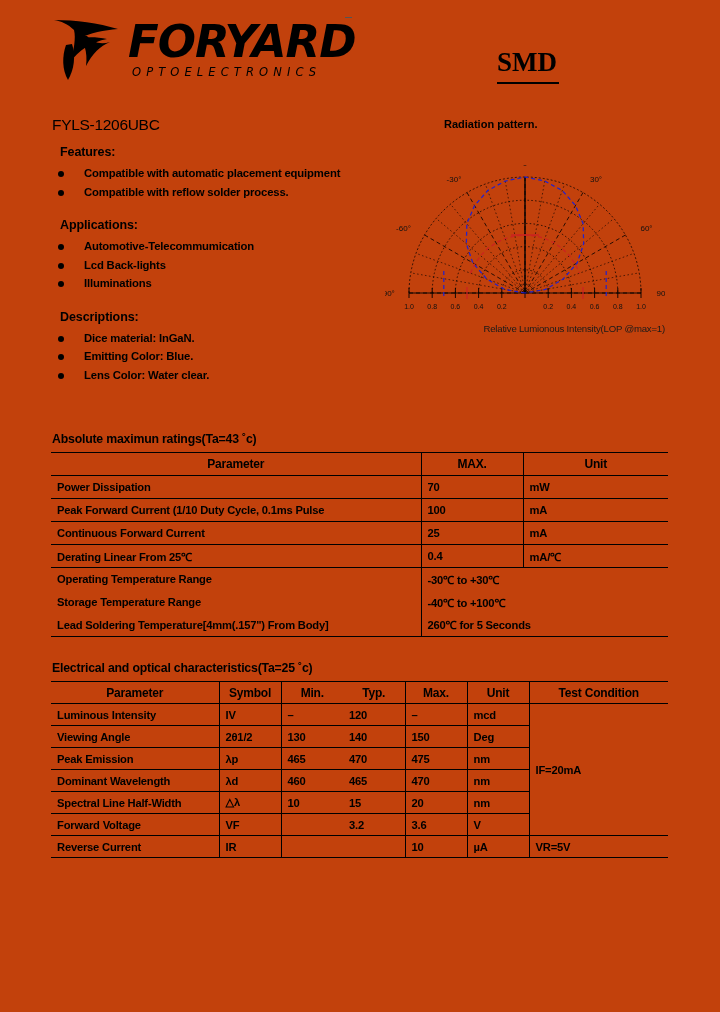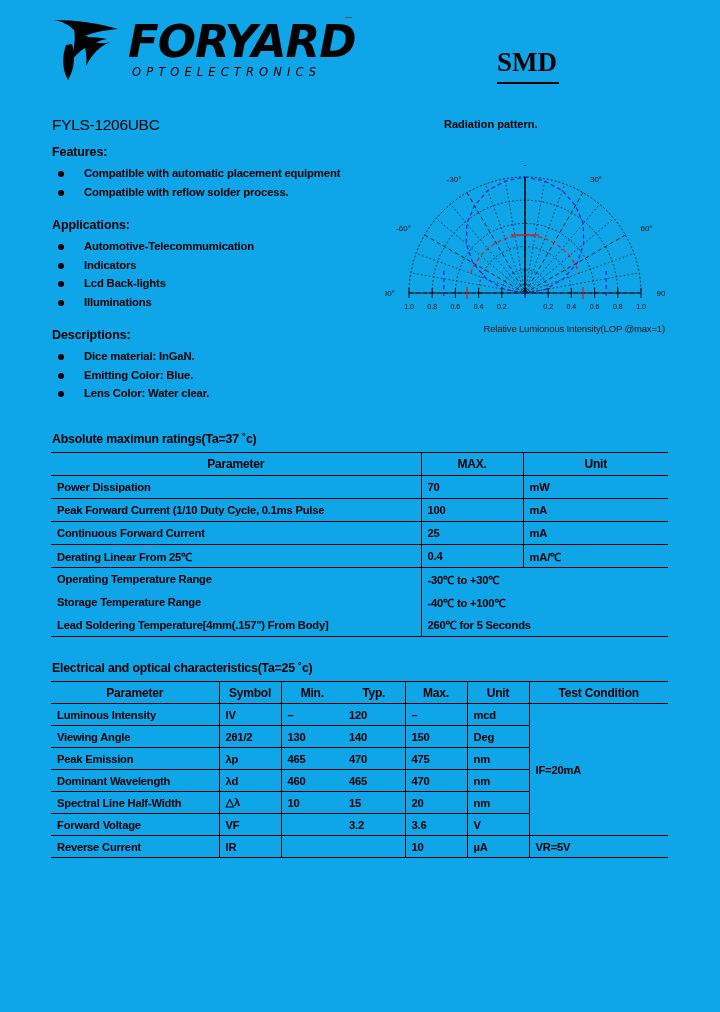--- a/index.html
+++ b/index.html
@@ -14,21 +14,21 @@
     position: relative;
     font-family: "Liberation Sans", sans-serif;
     color: #000000;
     overflow: hidden;
   }
   .page {
     position: absolute;
     left: 0; top: 0;
     width: 720px;
     height: 1012px;
-    background: #0ea5e9;
+    background: #c2410c;
   }
 
   
   .header {
     position: absolute;
     left: 0; top: 0;
     width: 720px;
     height: 105px;
   }
   .logo-wrap {
@@ -115,21 +115,21 @@
   
   .textcol {
     position: absolute;
     left: 52px;
     top: 145px;
     width: 330px;
   }
   .sec-head {
     font-size: 12.5px;
     font-weight: bold;
-    margin: 0 0 5px 0;
+    margin: 0 0 5px 8px;
     letter-spacing: -0.1px;
   }
   .sec-head.spaced { margin-top: 17px; }
   ul.bullets {
     list-style: none;
     margin: 4px;
     padding: 0;
   }
   ul.bullets li {
     position: relative;
@@ -249,21 +249,20 @@
 
     <div class="sec-head">Features:</div>
     <ul class="bullets">
       <li>Compatible with automatic placement equipment</li>
       <li>Compatible with reflow solder process.</li>
     </ul>
 
     <div class="sec-head spaced">Applications:</div>
     <ul class="bullets">
       <li>Automotive-Telecommumication</li>
-      <li>Indicators</li>
       <li>Lcd Back-lights</li>
       <li>Illuminations</li>
     </ul>
 
     <div class="sec-head spaced">Descriptions:</div>
     <ul class="bullets">
       <li>Dice material: InGaN.</li>
       <li>Emitting Color: Blue.</li>
       <li>Lens Color: Water clear.</li>
     </ul>
@@ -329,21 +328,21 @@
         <path d="M85.50,108.16 L89.77,99.00 L95.57,90.72 L102.72,83.57 L111.00,77.77 L120.16,73.50 L129.93,70.88 L140.00,70.00 L150.07,70.88 L159.84,73.50 L169.00,77.77 L177.28,83.57 L184.43,90.72 L190.23,99.00 L194.50,108.16 " fill="none" stroke="#cc2222" stroke-width="1.25" stroke-dasharray="4,3"></path>
         <line x1="126.0" y1="70.0" x2="154.0" y2="70.0" stroke="#cc2222" stroke-width="1.4"></line>
         <line x1="82" y1="122" x2="82" y2="134" stroke="#cc2222" stroke-width="1.3"></line>
         <line x1="198" y1="122" x2="198" y2="134" stroke="#cc2222" stroke-width="1.3"></line>
         <line x1="58.80000000000001" y1="106" x2="58.80000000000001" y2="132" stroke="#2222cc" stroke-width="1.2" stroke-dasharray="4,3"></line>
         <line x1="221.2" y1="106" x2="221.2" y2="132" stroke="#2222cc" stroke-width="1.2" stroke-dasharray="4,3"></line>
       </svg>
     <div class="chart-caption">Relative Lumionous Intensity(LOP @max=1)</div>
   </div>
 
-  <div class="table-head" id="abs-head">Absolute maximun ratings(Ta=37  ˚c)</div>
+  <div class="table-head" id="abs-head">Absolute maximun ratings(Ta=43  ˚c)</div>
 
   <table class="dt" id="tbl-abs">
     <colgroup>
       <col style="width:370px">
         <col style="width:102px">
         <col style="width:145px">
     </colgroup>
     <thead>
       <tr class="topline">
         <th class="nb-left">Parameter</th>

